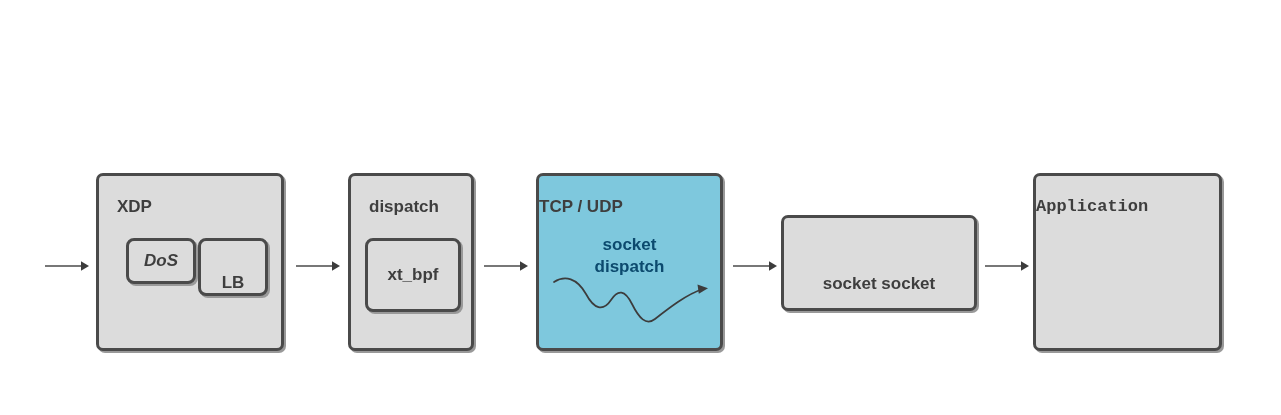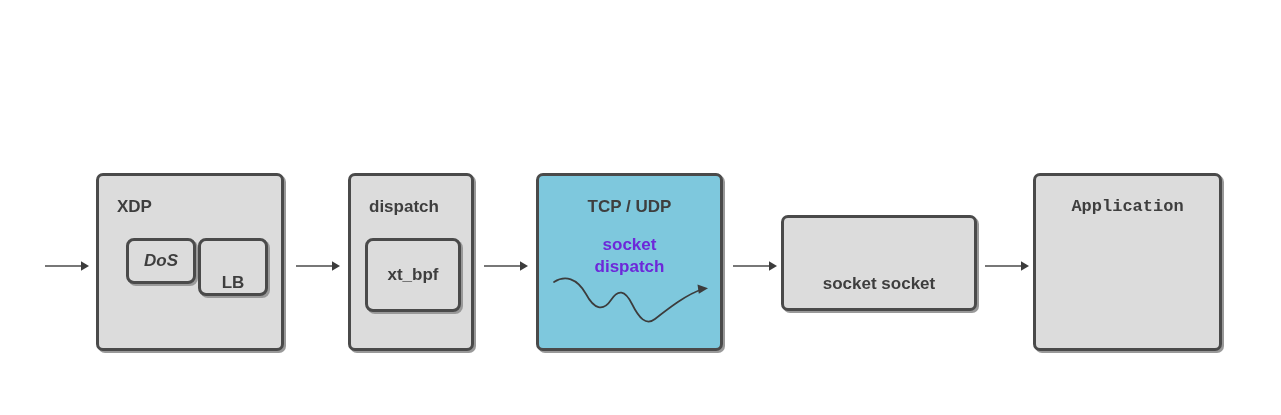--- a/index.html
+++ b/index.html
@@ -44,42 +44,41 @@
   }
   .node.highlight {
     background: #7ec8dd;
   }
 
   .node-title {
     position: absolute;
     left: 0;
     right: 0;
     top: 21px;
-    text-align: center;
     font-size: 17px;
     font-weight: bold;
     color: #3e3e3e;
     white-space: nowrap;
   }
   .node-title.left-aligned {
     text-align: left;
     left: 18px;
     right: auto;
   }
 
   .node-body {
     position: absolute;
     left: 0;
     right: 0;
     top: 58px;
     text-align: center;
     font-size: 17px;
     font-weight: bold;
     line-height: 22px;
-    color: #6d28d9;
+    color: #0c4a6e;
     white-space: pre-line;
   }
 
   .node-stack {
     position: absolute;
     left: 0;
     right: 0;
     top: 27px;
     text-align: center;
     font-size: 17px;

